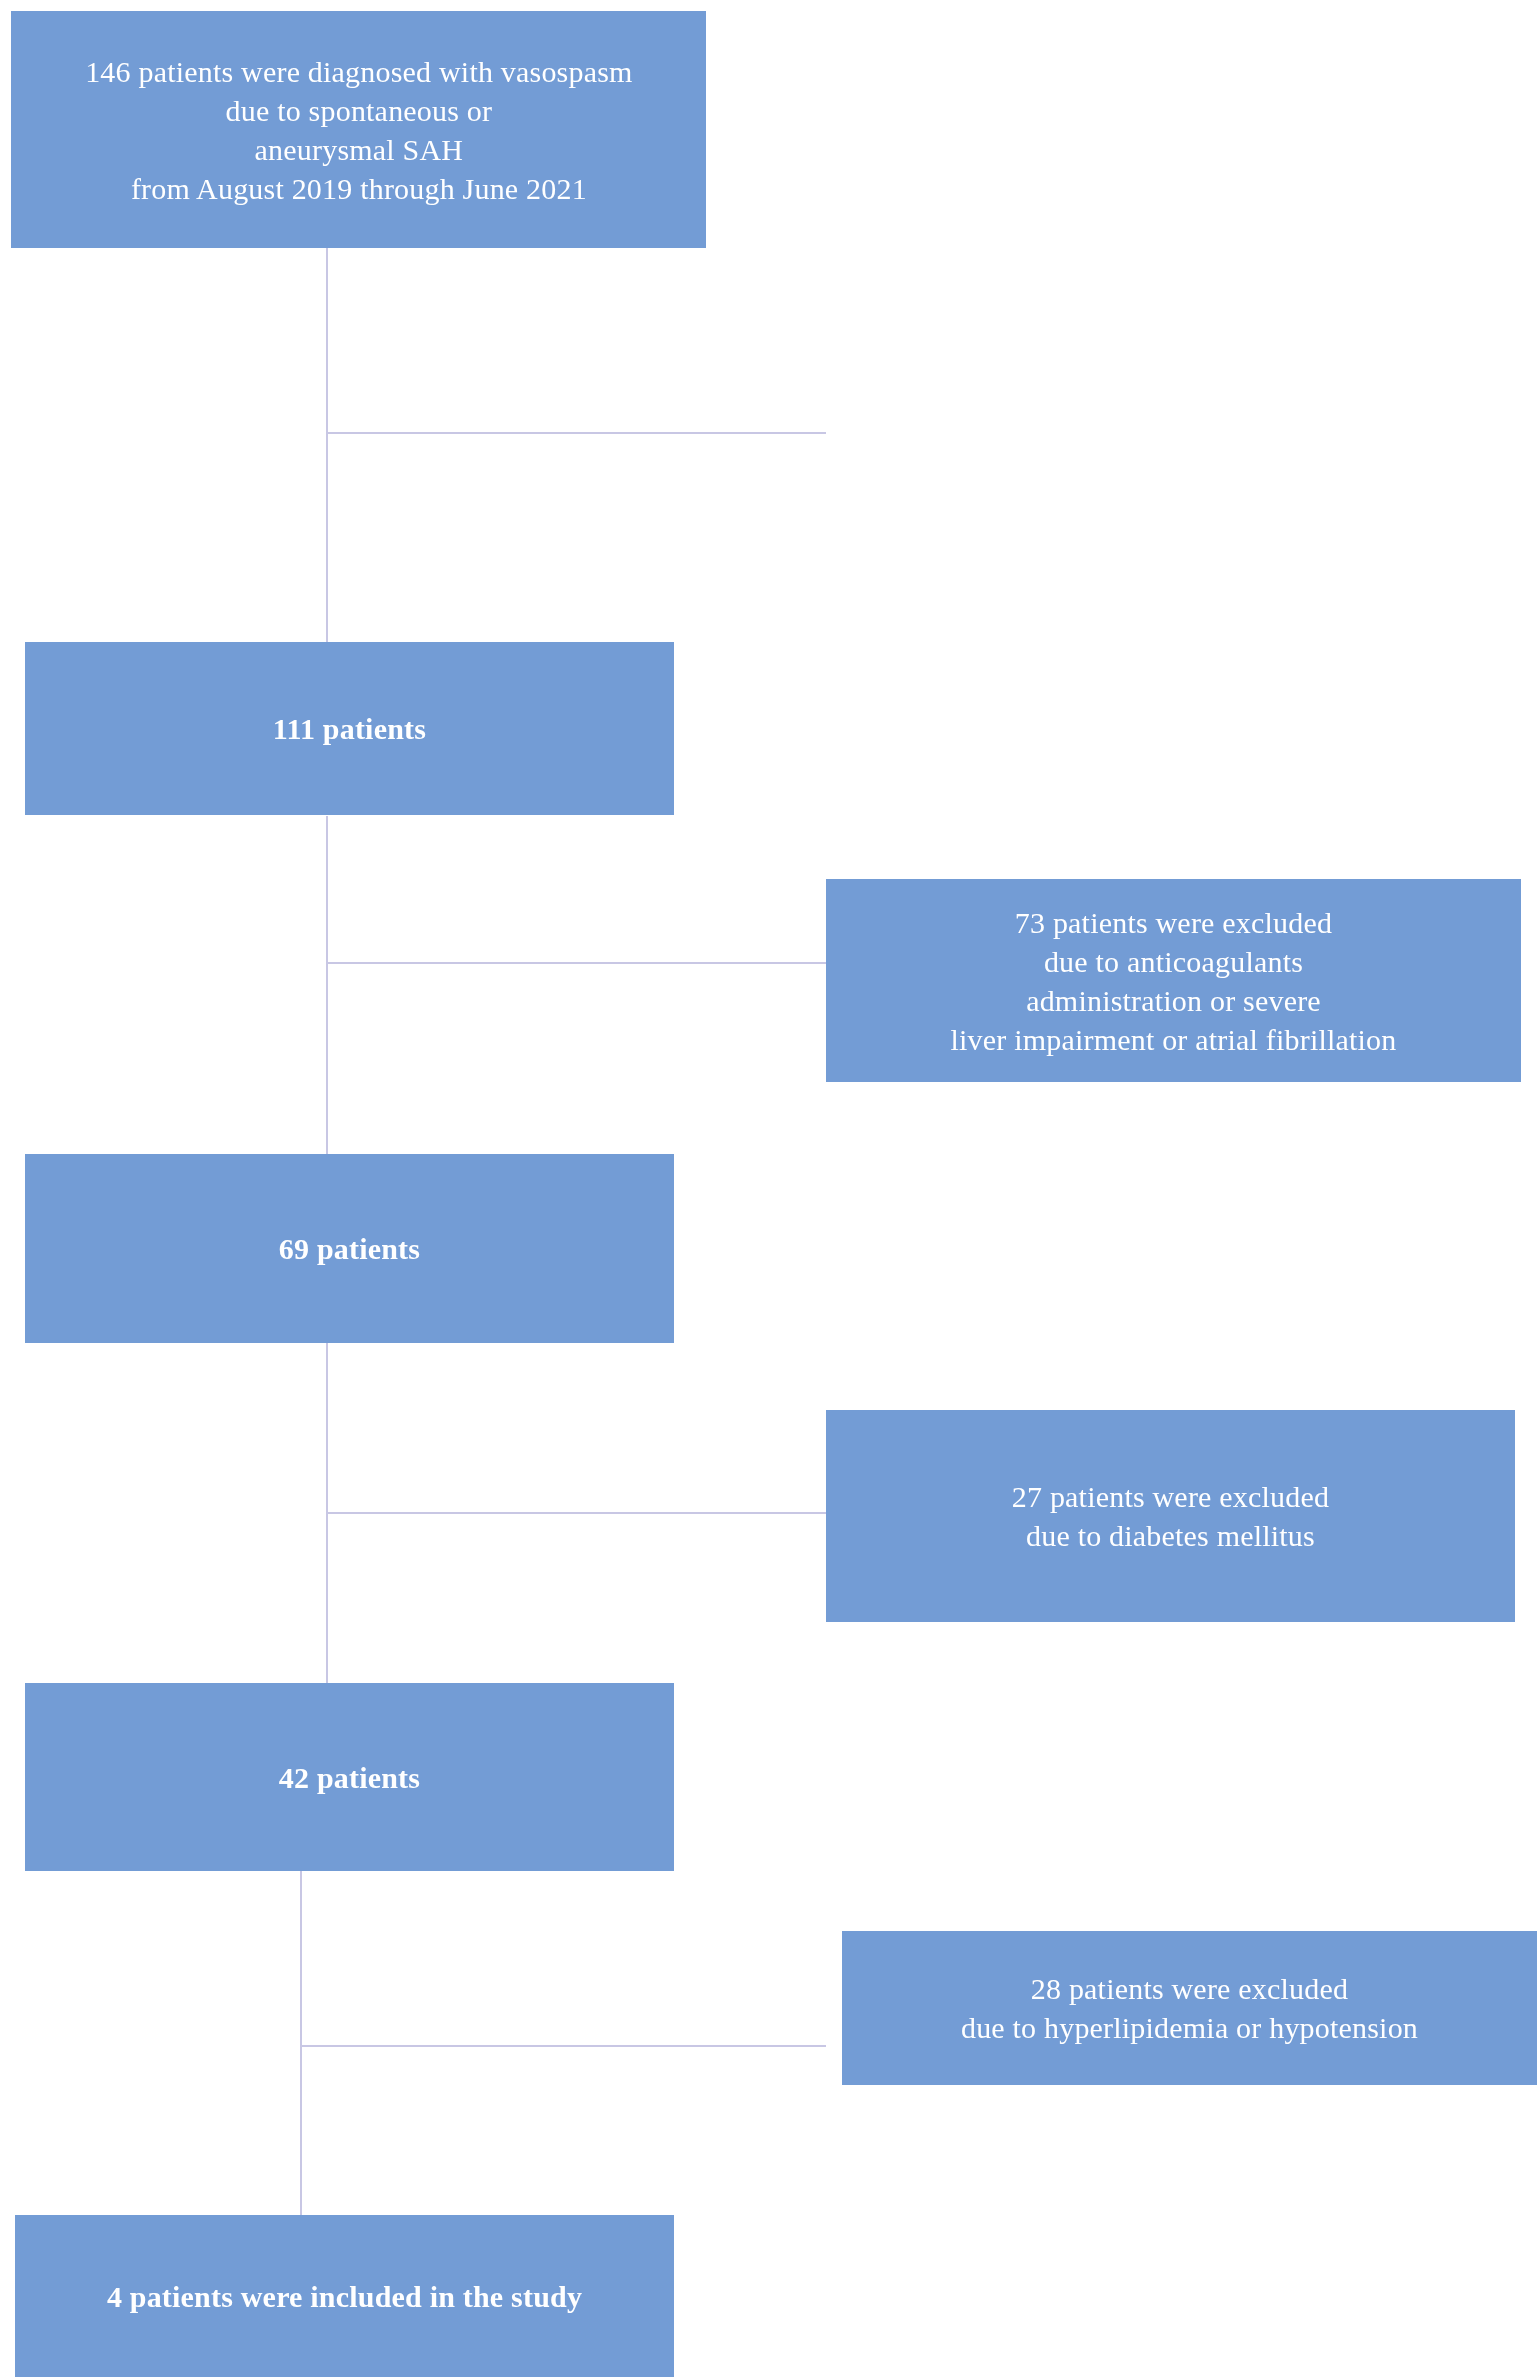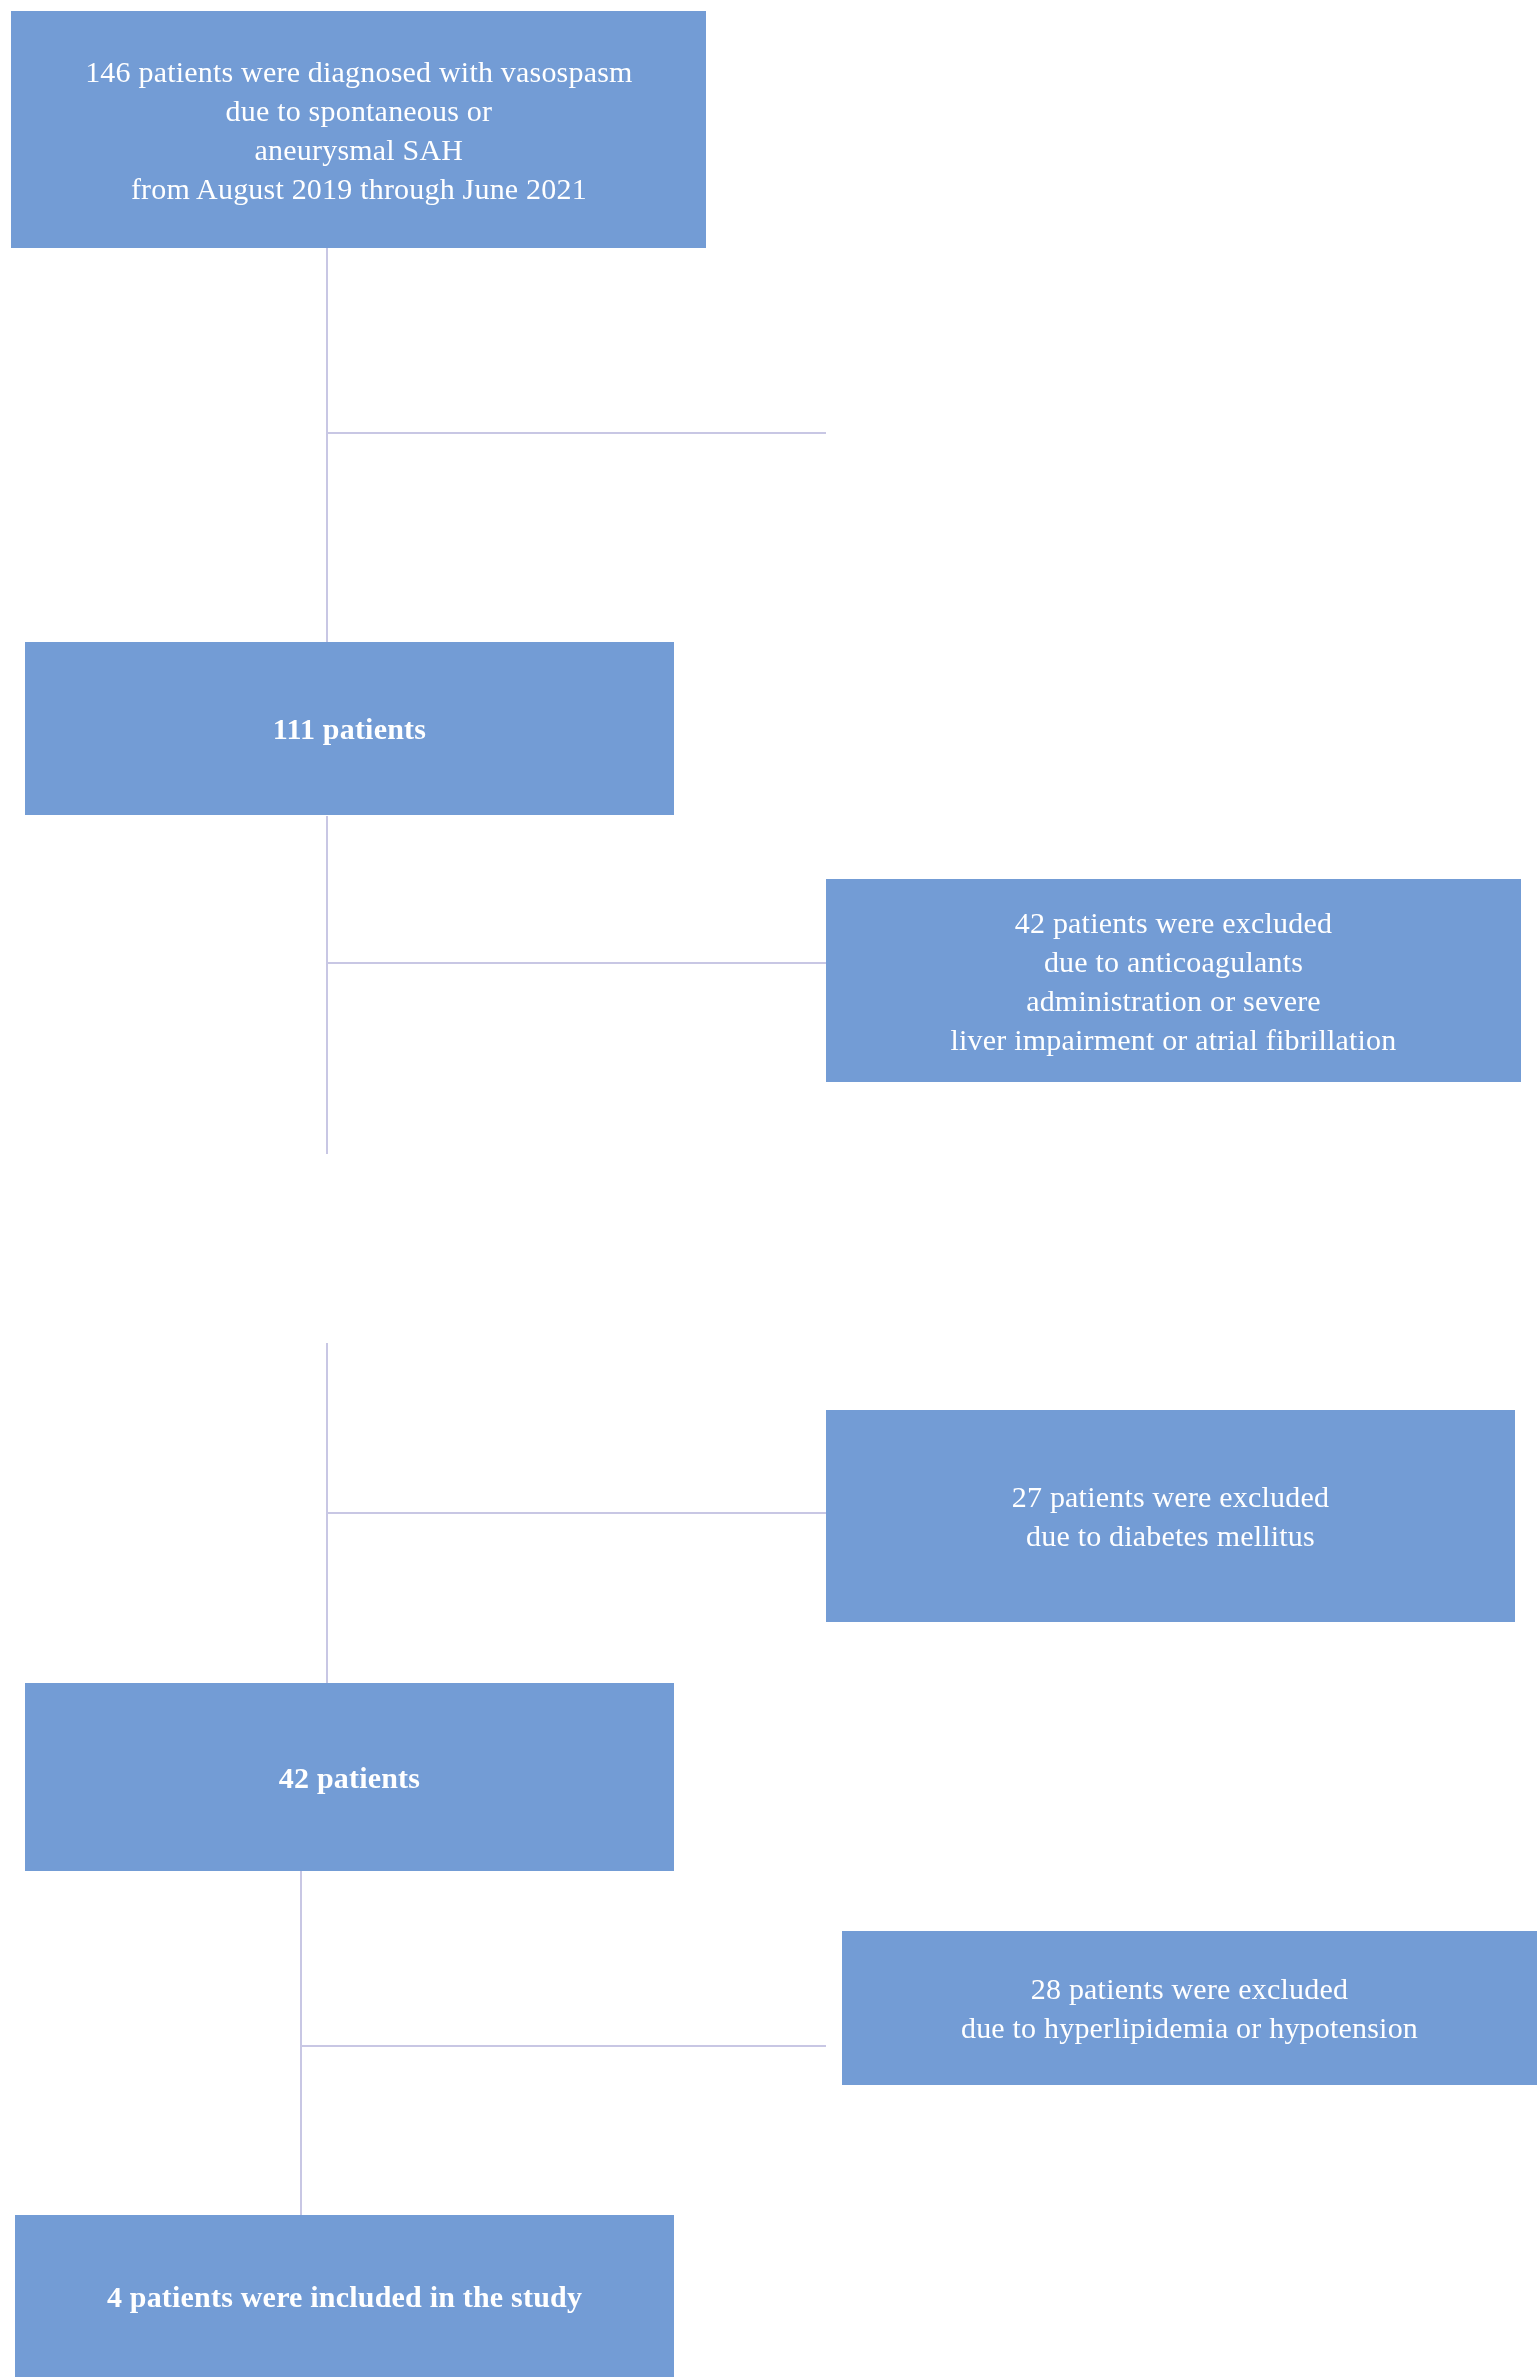--- a/index.html
+++ b/index.html
@@ -70,26 +70,29 @@
 aneurysmal SAH
 from August 2019 through June 2021</span>
   </div>
 
 
   <div class="node main" style="left:25px; top:642px; width:649px; height:173px;">
     <span class="txt">111 patients</span>
   </div>
 
   <div class="node excl" style="left:826px; top:879px; width:695px; height:203px;">
-    <span class="txt">42 patients were excluded
+    <span class="txt">73 patients were excluded
 due to anticoagulants
 administration or severe
 liver impairment or atrial fibrillation</span>
   </div>
 
+  <div class="node main" style="left:25px; top:1154px; width:649px; height:189px;">
+    <span class="txt">69 patients</span>
+  </div>
 
   <div class="node excl" style="left:826px; top:1410px; width:689px; height:212px;">
     <span class="txt">27 patients were excluded
 due to diabetes mellitus</span>
   </div>
 
   <div class="node main" style="left:25px; top:1683px; width:649px; height:188px;">
     <span class="txt">42 patients</span>
   </div>
 

